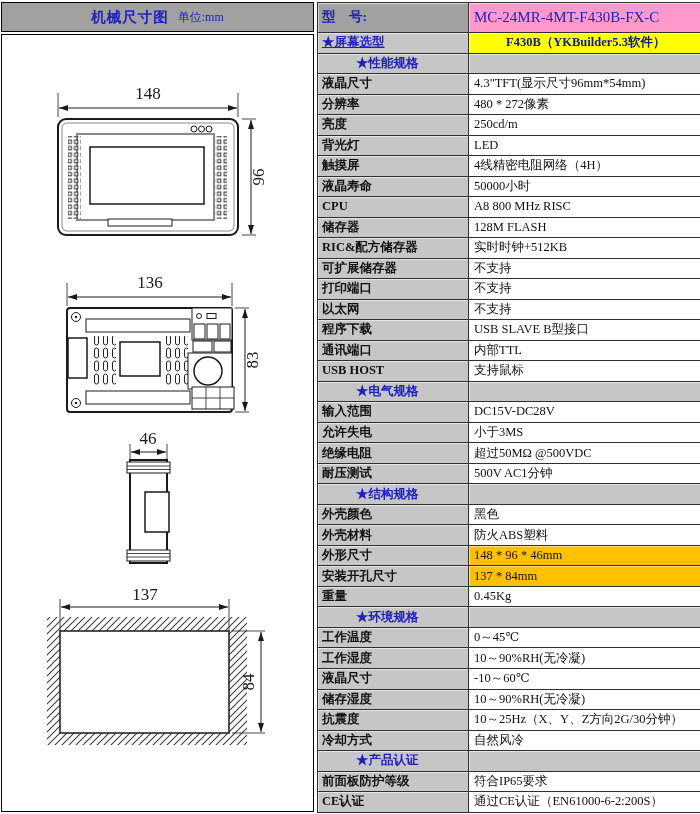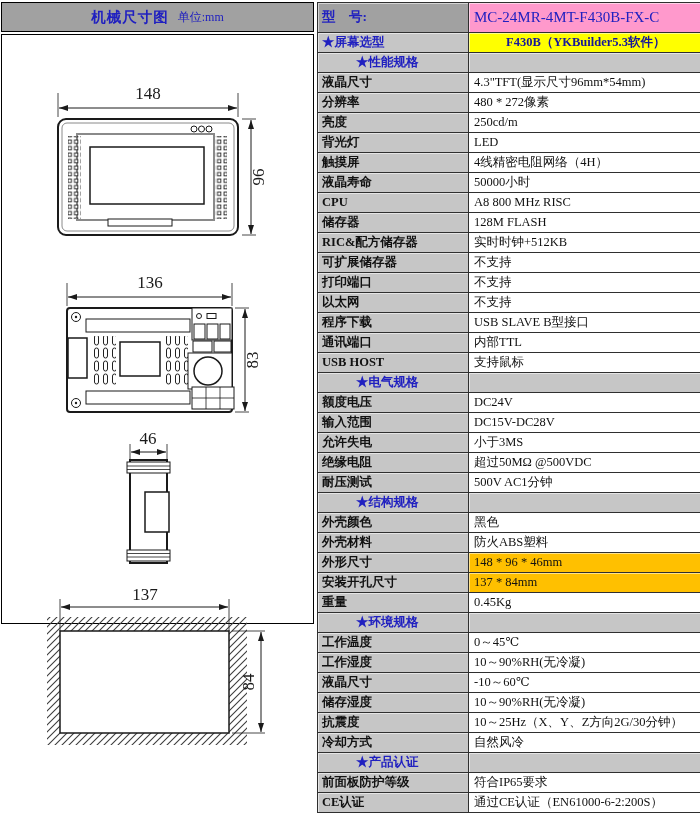--- a/index.html
+++ b/index.html
@@ -9,21 +9,21 @@
   *{box-sizing:border-box;}
   html,body{margin:0;padding:0;}
   body{width:700px;height:814px;position:relative;background:#fff;
        font-family:"Liberation Serif","DejaVu Serif",serif;overflow:hidden;}
   
   .left{position:absolute;left:1px;top:2px;width:313px;}
   .lheader{height:30px;background:var(--hdr);border:1px solid #000;
            display:flex;align-items:center;justify-content:center;gap:9px;}
   .ltitle{font-weight:bold;font-size:14.5px;color:var(--blue);letter-spacing:1px;}
   .lunit{font-size:12px;color:var(--blue);}
-  .ldraw{margin-top:2px;height:590px;border:1px solid #000;background:#fff;}
+  .ldraw{margin-top:2px;height:778px;border:1px solid #000;background:#fff;}
   svg .dim{font-size:17px;fill:var(--line);text-anchor:middle;
            font-family:"Liberation Serif","DejaVu Serif",serif;}
   svg .s1{fill:#fff;stroke:var(--line);stroke-width:1;}
   svg .s15{fill:#fff;stroke:var(--line);stroke-width:1.5;}
   svg .s2{fill:#fff;stroke:var(--line);stroke-width:2;}
   svg .s1g{fill:none;stroke:#8a8a8a;stroke-width:1;}
   svg .s2g{fill:#fff;stroke:#8a8a8a;stroke-width:2;}
   svg .dl{stroke:var(--line);stroke-width:1;}
   svg .xl{stroke:var(--line);stroke-width:0.8;}
   svg .hl{stroke:var(--line);stroke-width:0.8;}
@@ -32,21 +32,21 @@
   table.spec{width:383px;height:811px;border-collapse:collapse;table-layout:fixed;}
   table.spec td{border:1px solid #2f2f2f;overflow:hidden;white-space:nowrap;
                 box-shadow:inset 1px 1px 0 rgba(255,255,255,.55);
                 font-size:12.5px;line-height:1.05;}
   col.c1{width:151px;} col.c2{width:232px;}
   td.c-label{background:var(--cell);font-weight:bold;color:#111;padding:0 4px;}
   td.c-value{background:#fff;color:#111;padding:0 5px;}
   tr.r-model td{height:30px;}
   tr.r-model td.c-label{background:var(--hdr);color:var(--blue);font-size:13.5px;}
   tr.r-model td.c-value{background:var(--pink);color:var(--blue);font-size:15px;}
-  tr.r-screen td.c-label{color:var(--blue);}
+  tr.r-screen td.c-label{color:var(--blue);text-decoration:underline;}
   tr.r-screen td.c-value{background:var(--yellow);color:var(--navy);font-weight:bold;padding-left:37px;}
   tr.r-section td{background:var(--cell);}
   tr.r-section td.c-label{color:var(--blue);padding-left:38px;}
   tr.r-highlight td.c-value{background:var(--orange);}
 </style>
 </head>
 <body>
 
 <div class="left">
   <div class="lheader">
@@ -239,24 +239,20 @@
         </tr>
         <tr class="r-spec">
           <td class="c-label">USB HOST</td>
           <td class="c-value">支持鼠标</td>
         </tr>
         <tr class="r-section">
           <td class="c-label">★电气规格</td>
           <td class="c-value"></td>
         </tr>
         <tr class="r-spec">
-          <td class="c-label">额度电压</td>
-          <td class="c-value">DC24V</td>
-        </tr>
-        <tr class="r-spec">
           <td class="c-label">输入范围</td>
           <td class="c-value">DC15V-DC28V</td>
         </tr>
         <tr class="r-spec">
           <td class="c-label">允许失电</td>
           <td class="c-value">小于3MS</td>
         </tr>
         <tr class="r-spec">
           <td class="c-label">绝缘电阻</td>
           <td class="c-value">超过50MΩ @500VDC</td>

